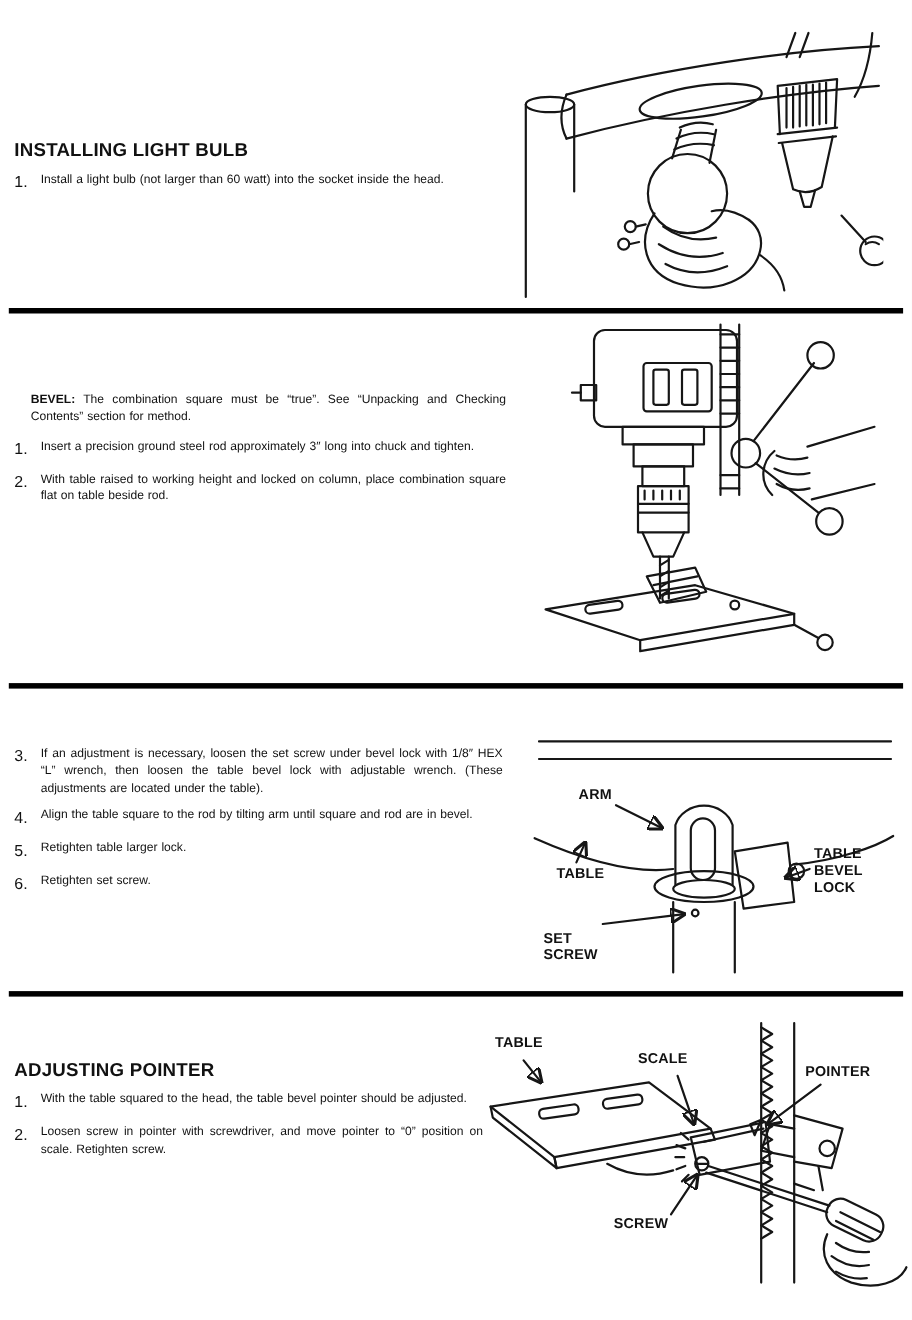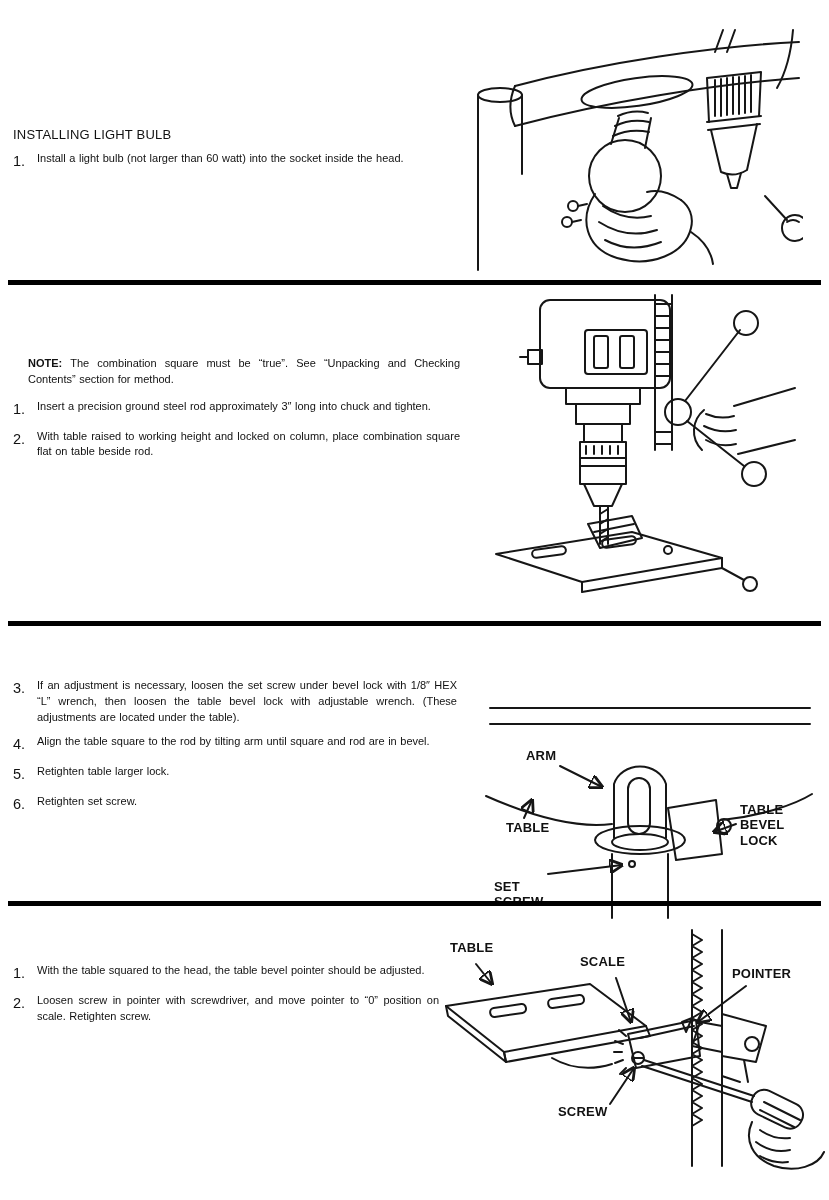--- a/index.html
+++ b/index.html
@@ -2,21 +2,21 @@
 <html><head>
 <meta charset="utf-8">
 <style>
   * { margin:0; padding:0; box-sizing:border-box; }
   html,body { background:#e9e9e9; }
   body { font-family:"Liberation Sans","DejaVu Sans",sans-serif; color:#111; }
   .page {
     position:relative; width:829px; height:1200px; background:#ffffff;
     margin:0 auto; overflow:hidden;
   }
-  .heading { font-weight:normal; font-size:13px; letter-spacing:.2px; margin-bottom:9px; }
+  .heading { font-weight:bold; font-size:17px; letter-spacing:.2px; margin-bottom:9px; }
   .body-text, .step-body, .note { font-size:11px; line-height:1.44; text-align:justify; word-spacing:.5px; }
   .note { margin-bottom:11px; }
   .note b { font-weight:bold; }
   .step { display:flex; margin-bottom:9px; }
   .step-num { flex:0 0 24px; font-size:14.5px; line-height:1.44; }
   .step-body { flex:1; }
   .rule { position:absolute; left:8px; width:813px; height:5px; background:#000; }
   .text-block { position:absolute; }
   .illus { position:absolute; }
   .illus svg { position:absolute; left:0; top:0; width:100%; height:100%; }
@@ -77,21 +77,21 @@
       <path d="M310,170 L332,194"></path>
       <circle cx="340" cy="202" r="13"></circle>
       <path d="M332,196 q6,-4 12,0"></path>
     </svg>
   </div>
 
   <div class="rule" style="top:280px;"></div>
 
   <div class="text-block" style="left:13px; top:356px; width:447px;">
     <div class="note indent2">
-      <b>NOTE:</b>
+      <b>BEVEL:</b>
       <span>The combination square must be “true”. See “Unpacking and Checking Contents” section for method.</span>
     </div>
     <div class="step">
       <div class="step-num">1.</div>
       <div class="step-body">Insert a precision ground steel rod approximately 3″ long into chuck and tighten.</div>
     </div>
     <div class="step">
       <div class="step-num">2.</div>
       <div class="step-body">With table raised to working height and locked on column, place combination square flat on table beside rod.</div>
     </div>
@@ -158,21 +158,21 @@
     <div class="step">
       <div class="step-num">5.</div>
       <div class="step-body">Retighten table larger lock.</div>
     </div>
     <div class="step">
       <div class="step-num">6.</div>
       <div class="step-body">Retighten set screw.</div>
     </div>
   </div>
 
-  <div class="illus" style="left:470px; top:692px; width:352px; height:228px;">
+  <div class="illus" style="left:470px; top:658px; width:352px; height:228px;">
     <svg viewBox="0 0 352 228">
       <defs>
         <marker id="ah3" viewBox="0 0 10 10" refX="9" refY="5" markerWidth="7" markerHeight="7" orient="auto-start-reverse">
           <path d="M0,0 L10,5 L0,10 Z" fill="#161616" stroke="none"></path>
         </marker>
       </defs>
 
       <path d="M20,16 H340 M20,32 H340"></path>
 
       <path d="M16,104 C70,128 110,136 142,132"></path>
@@ -200,20 +200,21 @@
     <span class="callout" style="left:24px; top:166px;margin-top:21px;">SET
 SCREW</span>
     <span class="callout" style="left:270px; top:110px;">TABLE
 BEVEL
 LOCK</span>
   </div>
 
   <div class="rule" style="top:901px;"></div>
 
   <div class="text-block" style="left:13px; top:963px; width:426px;">
+    <div class="heading">ADJUSTING POINTER</div>
     <div class="step">
       <div class="step-num">1.</div>
       <div class="step-body">With the table squared to the head, the table bevel pointer should be adjusted.</div>
     </div>
     <div class="step">
       <div class="step-num">2.</div>
       <div class="step-body">Loosen screw in pointer with screwdriver, and move pointer to “0” position on scale. Retighten screw.</div>
     </div>
   </div>
 

